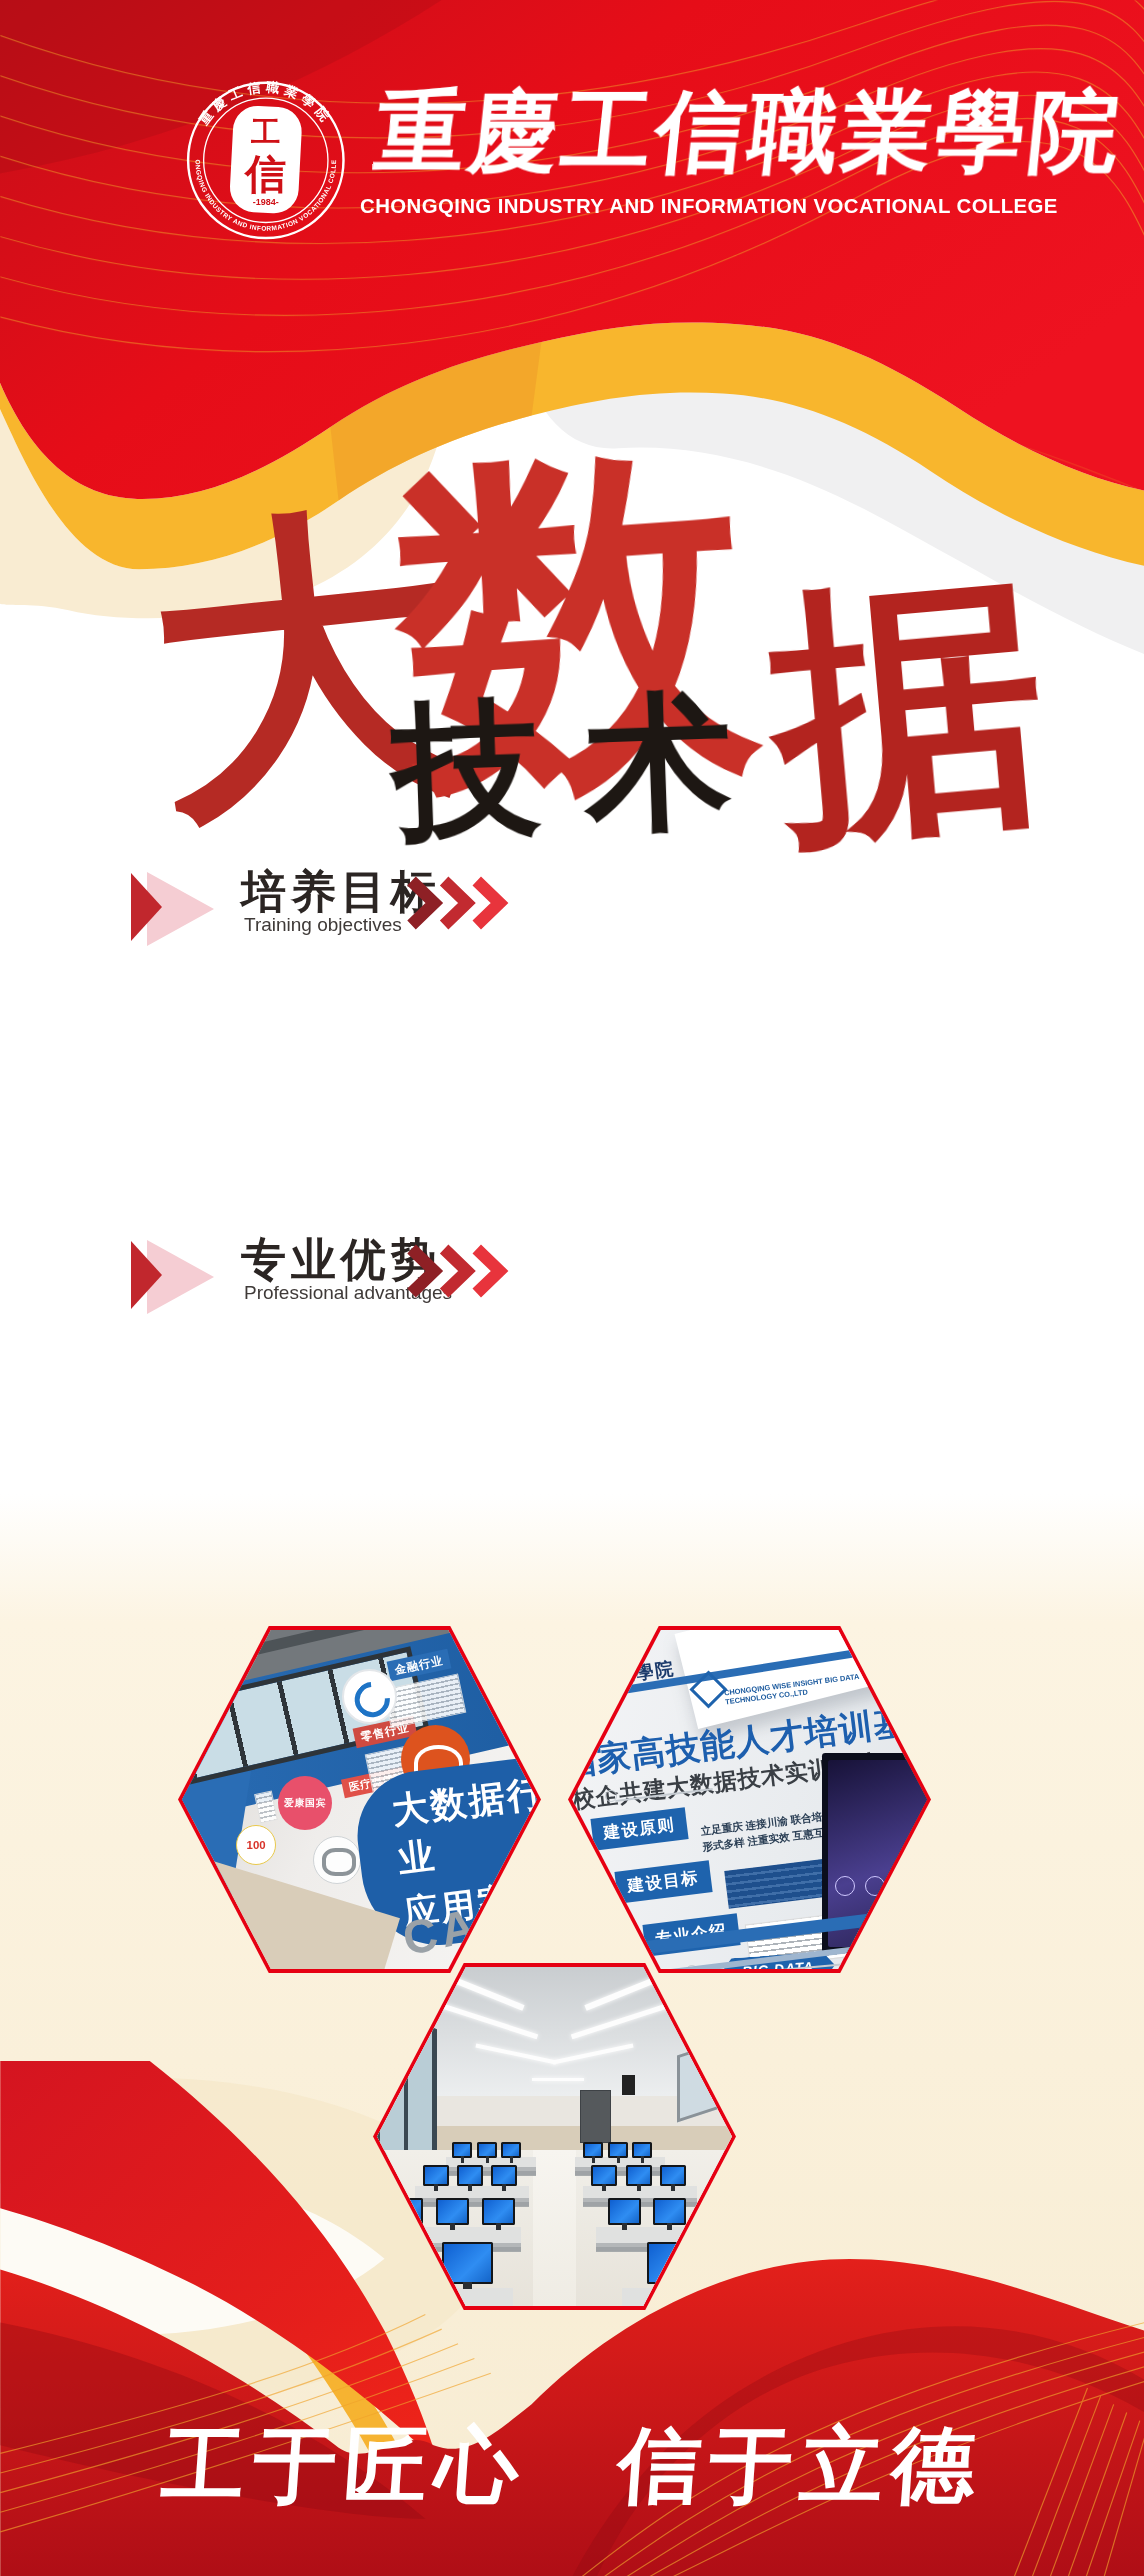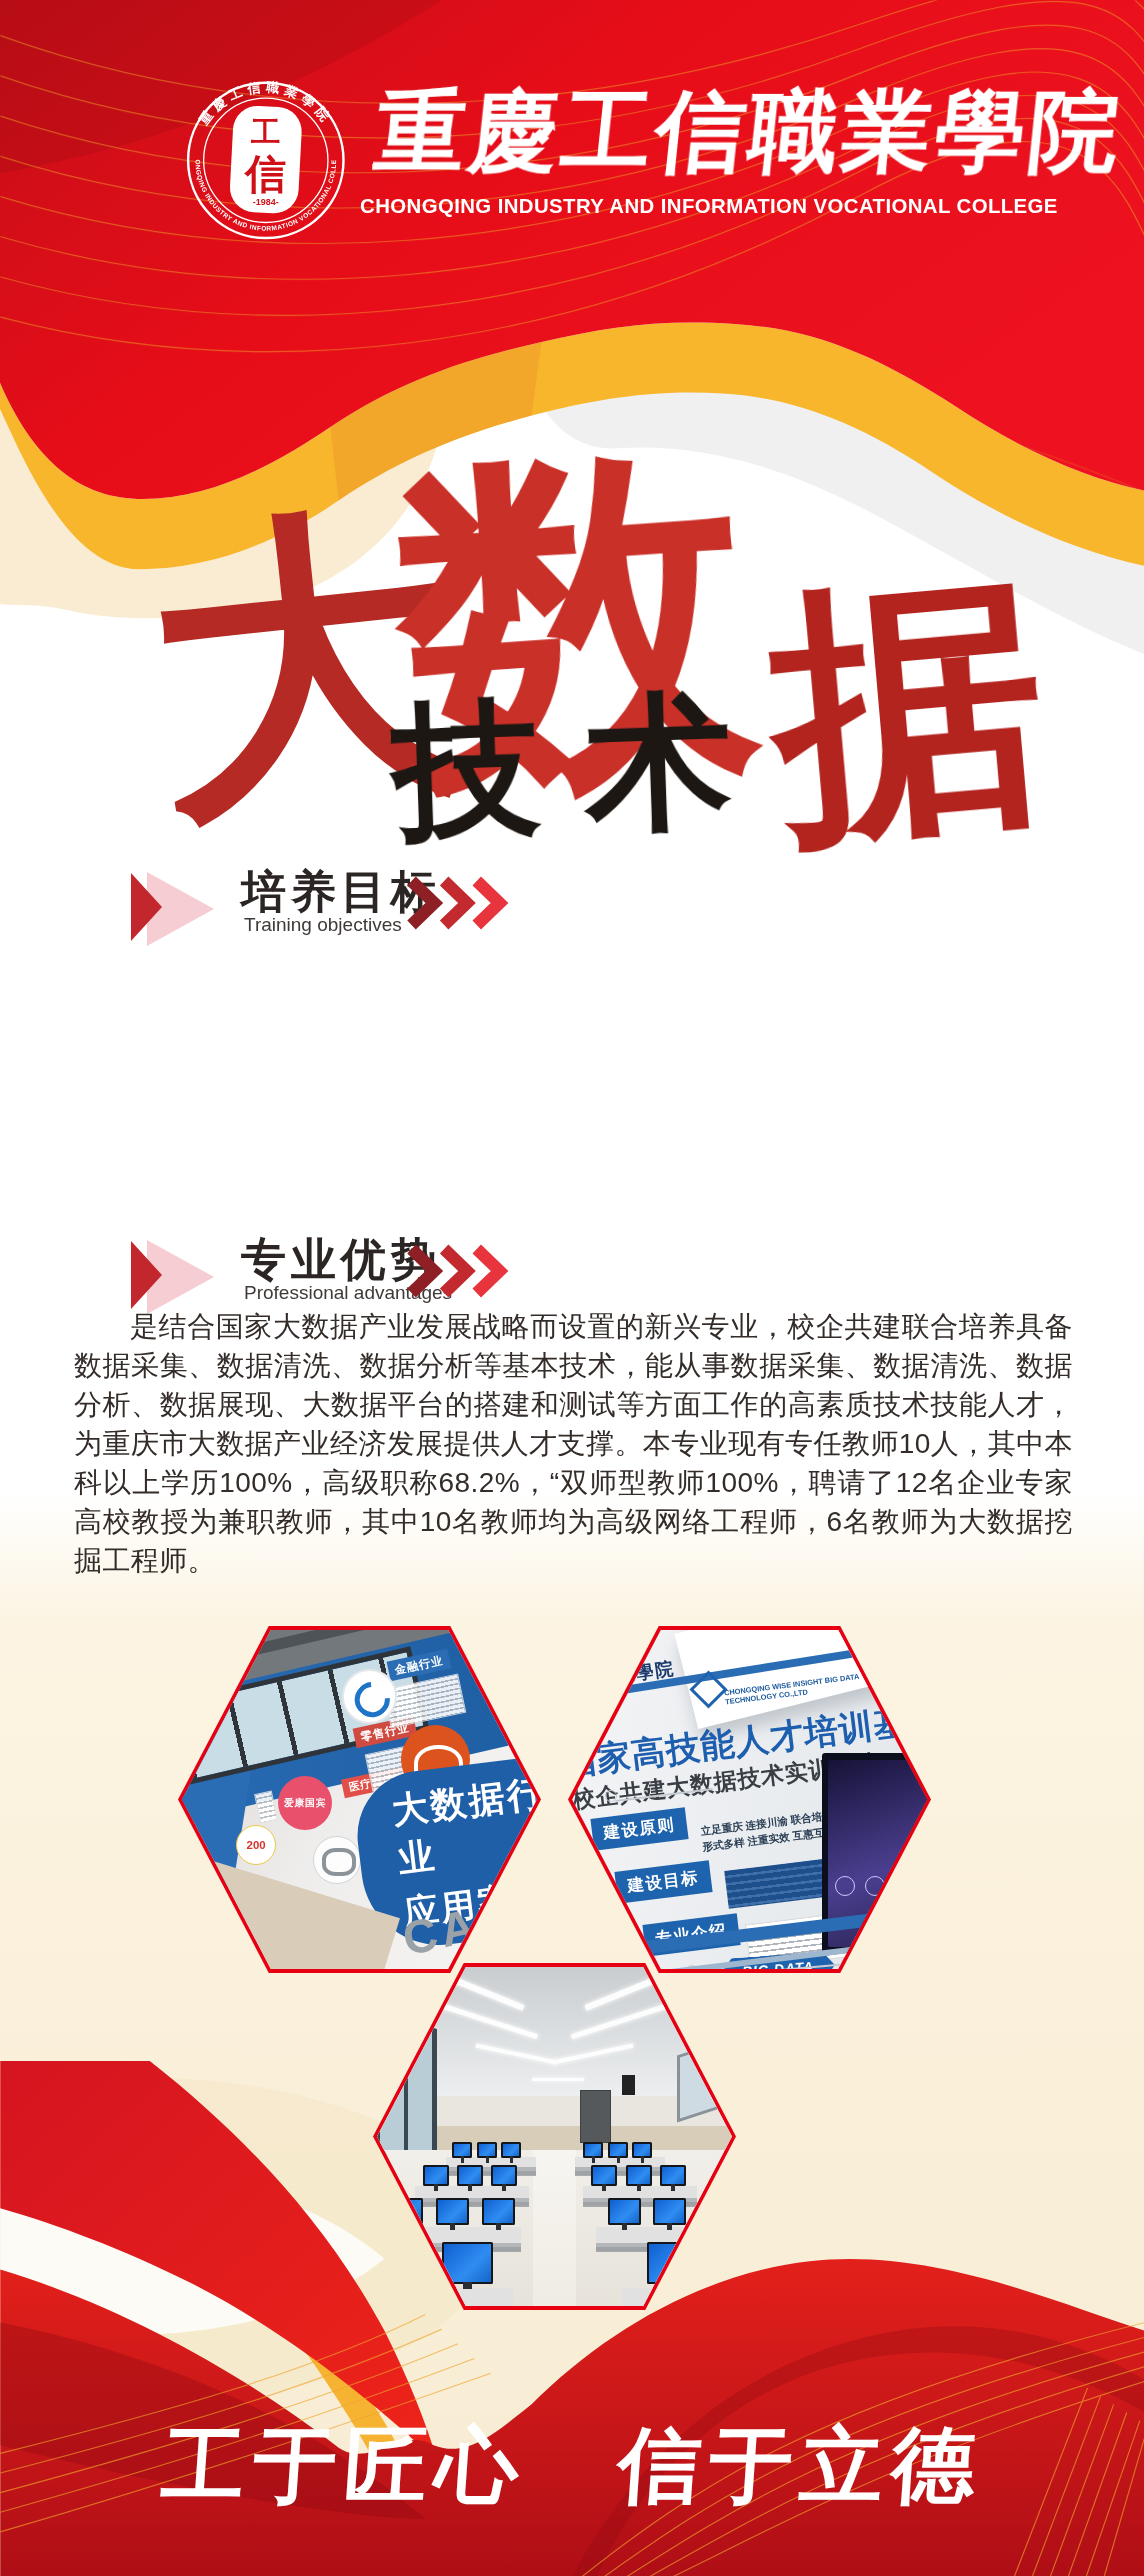--- a/index.html
+++ b/index.html
@@ -244,21 +244,20 @@
     <span class="tri tri-pink"></span>
     <span class="tri tri-dark"></span>
     <div class="sec-zh">专业优势</div>
     <div class="sec-en">Professional advantages</div>
     <svg class="chev" width="106" height="54" viewBox="0 0 130 66">
       <path d="M8,6 L36,33 L8,60" fill="none" stroke="#8e2025" stroke-width="15"></path>
       <path d="M48,6 L76,33 L48,60" fill="none" stroke="#c22a30" stroke-width="15"></path>
       <path d="M88,6 L116,33 L88,60" fill="none" stroke="#e8343c" stroke-width="15"></path>
     </svg>
   </div>
-  <div class="para para2">是结合国家大数据产业发展战略而设置的新兴专业，校企共建联合培养具备数据采集、数据清洗、数据分析等基本技术，能从事数据采集、数据清洗、数据分析、数据展现、大数据平台的搭建和测试等方面工作的高素质技术技能人才，为重庆市大数据产业经济发展提供人才支撑。本专业现有专任教师10人，其中本科以上学历100%，高级职称68.2%，“双师型教师100%，聘请了12名企业专家高校教授为兼职教师，其中10名教师均为高级网络工程师，6名教师为大数据挖掘工程师。</div>
 
   <svg class="footer-art" width="1145" height="515" viewBox="0 0 1400 630">
     <defs>
       <linearGradient id="footRed" x1="0" y1="0" x2="0" y2="1">
         <stop offset="0" stop-color="#e3201b"></stop>
         <stop offset="1" stop-color="#af0e16"></stop>
       </linearGradient>
       <linearGradient id="ribRed" x1="0" y1="0" x2="1" y2="1">
         <stop offset="0" stop-color="#d41420"></stop>
         <stop offset="1" stop-color="#ee2419"></stop>
@@ -315,21 +314,21 @@
         <div class="mini-doc" style="left:190px;top:165px;width:72px;height:34px;"></div>
         <div class="mini-doc" style="left:201px;top:219px;width:72px;height:34px;"></div>
         <div class="mini-doc" style="left:75px;top:162px;width:16.4px;height:28px;"></div>
         <span class="circle c-ant">
             <i></i>
           </span>
         <span class="circle c-ali">
             <i></i>
           </span>
         <span class="circle c-health">爱康国宾</span>
-        <span class="circle c-edu">200</span>
+        <span class="circle c-edu">100</span>
         <span class="circle c-manu">
             <i></i>
           </span>
         <div class="p1-blob">
           <span class="l1">大数据行业</span>
           <span class="l2">应用案例</span>
         </div>
         <div class="p1-use">USE CA</div>
         <div class="p1-floor"></div>
       </div>

